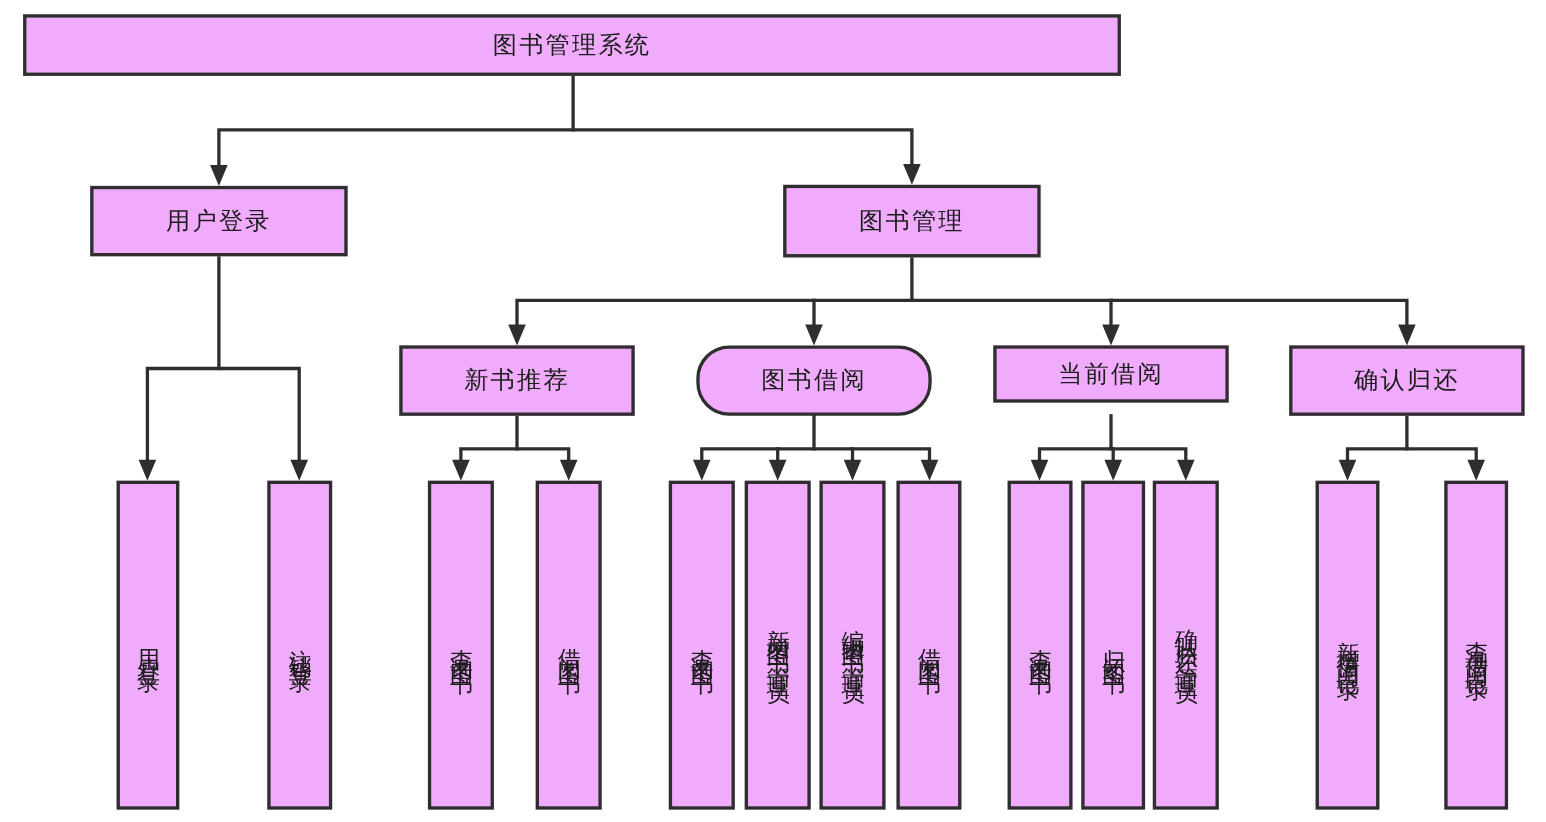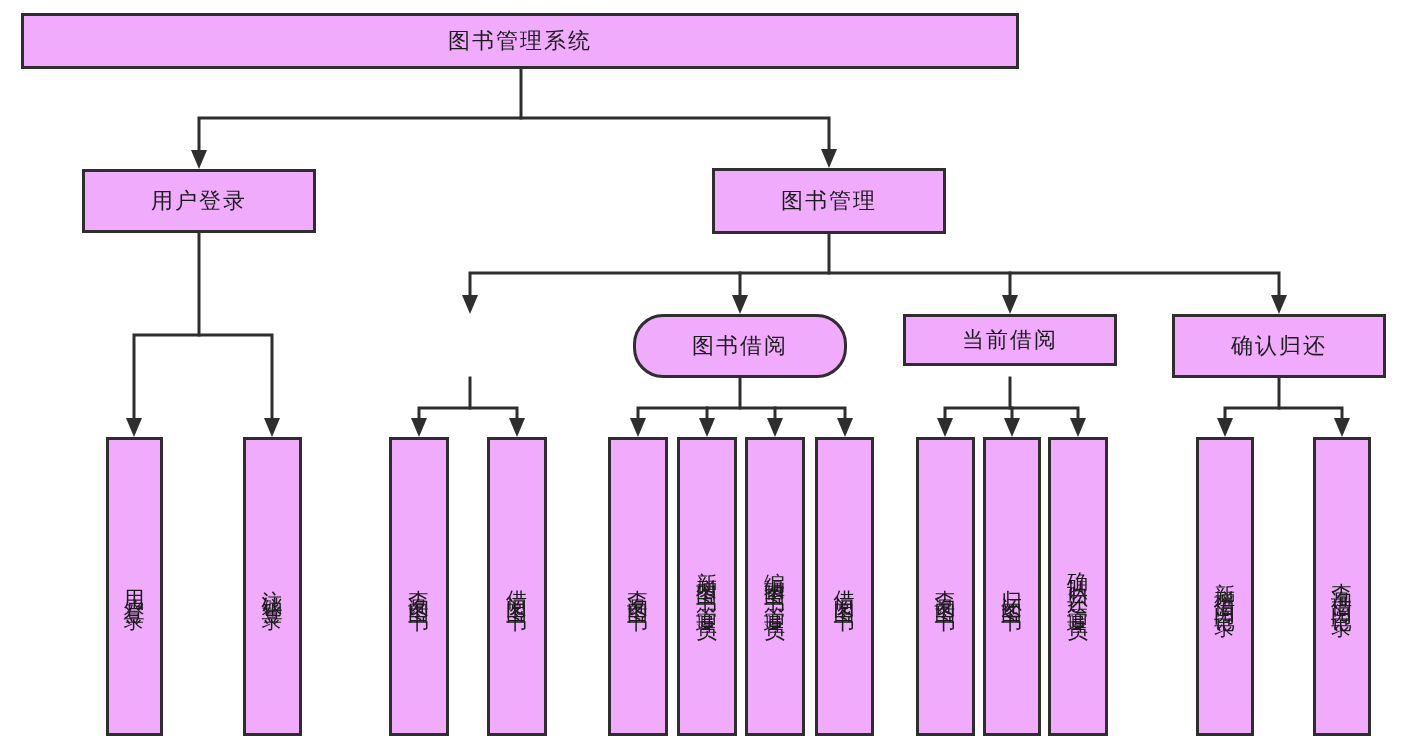--- a/index.html
+++ b/index.html
@@ -127,20 +127,23 @@
     <span>图书管理系统</span>
   </div>
 
   <div class="node lvl2" style="left:82px; top:169px; width:234px; height:64px;">
     <span>用户登录</span>
   </div>
   <div class="node lvl2" style="left:712px; top:168px; width:234px; height:66px;">
     <span>图书管理</span>
   </div>
 
+  <div class="node lvl3" style="left:363px; top:314px; width:214px; height:64px;">
+    <span>新书推荐</span>
+  </div>
   <div class="node lvl3" style="left:633px; top:314px; width:214px; height:64px;border-radius:30px;">
     <span>图书借阅</span>
   </div>
   <div class="node lvl3" style="left:903px; top:314px; width:214px; height:52px;">
     <span>当前借阅</span>
   </div>
   <div class="node lvl3" style="left:1172px; top:314px; width:214px; height:64px;">
     <span>确认归还</span>
   </div>
 

